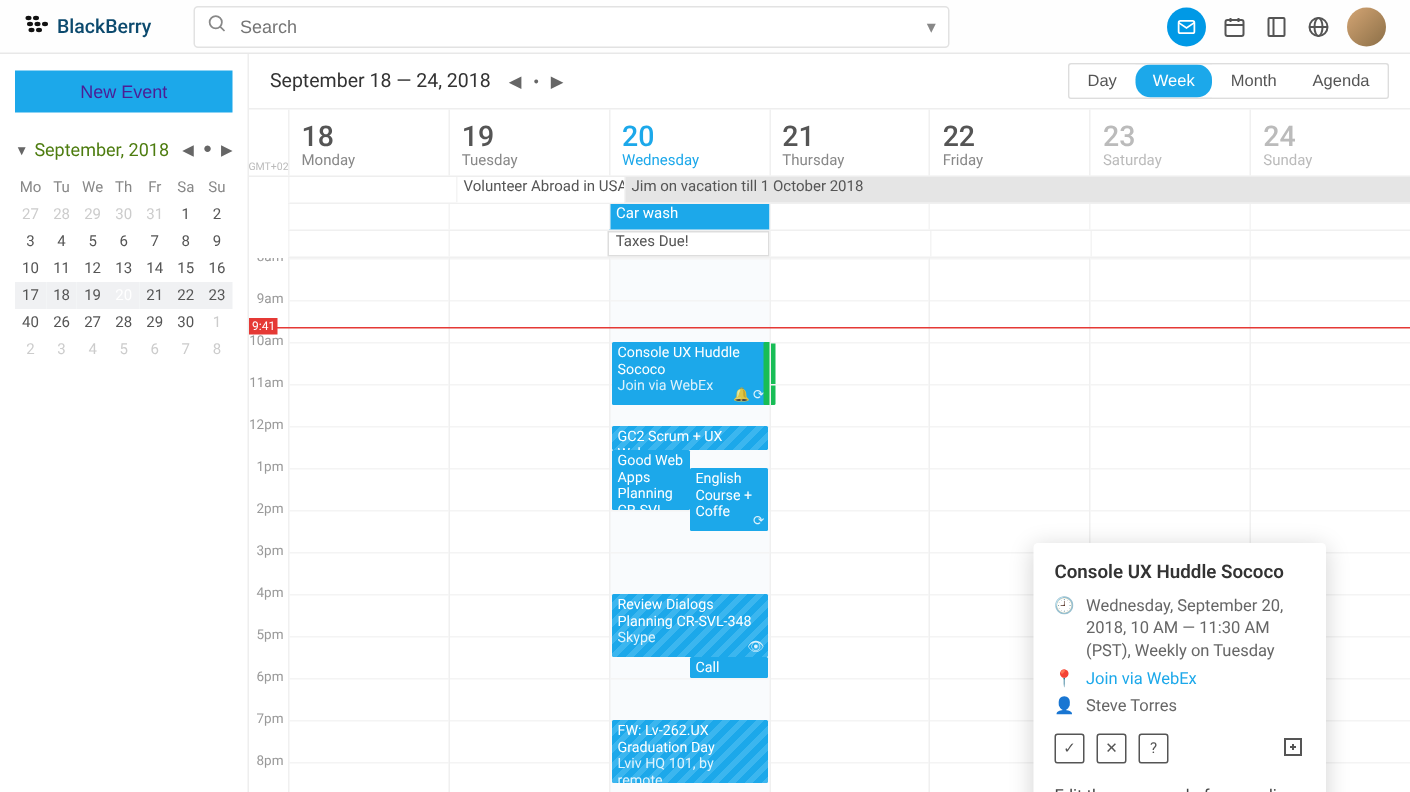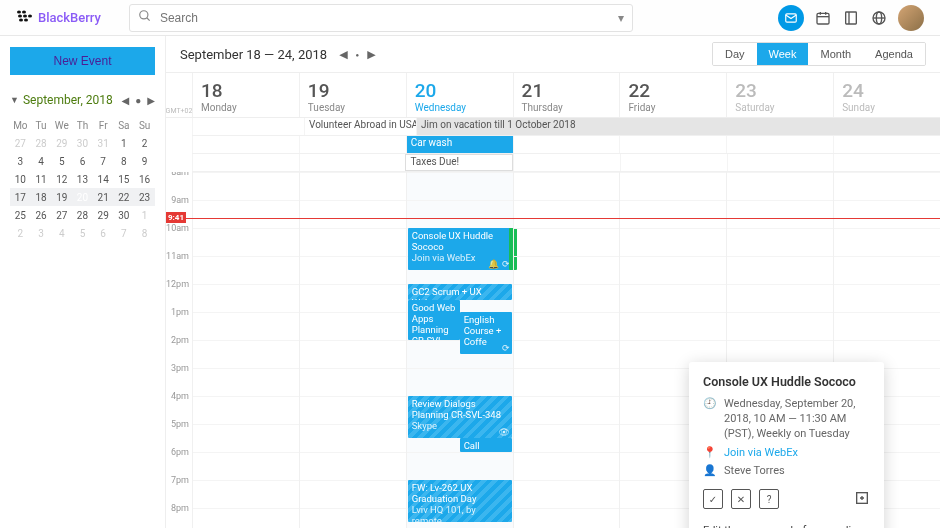--- a/index.html
+++ b/index.html
@@ -1,20 +1,20 @@
 <!DOCTYPE html>
 <html><head>
 <meta charset="utf-8">
 <style>
 * { margin: 0; padding: 0; box-sizing: border-box; }
 body { font-family: -apple-system, BlinkMacSystemFont, "Segoe UI", Roboto, Arial, sans-serif; font-size: 12px; color: #333; background: #fff; width: 940px; height: 528px; overflow: hidden; }
 
 
 .header { height: 36px; background: #fefefe; border-bottom: 1px solid #e8e8e8; display: flex; align-items: center; padding: 0 16px; }
-.logo { display: flex; align-items: flex-end; gap: 4px; font-weight: 500; font-size: 13px; color: #8b5cf6; }
+.logo { display: flex; align-items: flex-end; gap: 4px; font-weight: 500; font-size: 13px; color: #0c4a6e; }
 .logo-dots { display: inline-block; }
 .search-bar { margin-left: 28px; width: 504px; height: 28px; background: #fff; border: 1px solid #e2e2e2; border-radius: 3px; display: flex; align-items: center; padding: 0 8px; }
 .search-bar input { border: none; outline: none; flex: 1; font-size: 12px; color: #888; margin-left: 8px; }
 .search-dd { color: #888; }
 .header-right { margin-left: auto; display: flex; align-items: center; gap: 10px; }
 .header-icon { width: 18px; height: 18px; display: flex; align-items: center; justify-content: center; color: #555; }
 .mail-icon { width: 26px; height: 26px; background: #0099e6; border-radius: 50%; display: flex; align-items: center; justify-content: center; color: #fff; }
 .avatar { width: 26px; height: 26px; border-radius: 50%; background: linear-gradient(135deg,#d4a574,#8b6f47); }
 
 
@@ -35,21 +35,21 @@
 .sidebar-bottom .note{ margin-left:auto; width:18px; height:16px; background:#555; color:#fff; display:flex;align-items:center;justify-content:center; border-radius:2px; font-size:10px;}
 
 
 .content { flex: 1; display: flex; flex-direction: column; border-left: 1px solid #eee; }
 .toolbar { height: 36px; display: flex; align-items: center; padding: 0 14px; }
 .date-range { font-size: 13px; color: #333; }
 .toolbar-nav { margin-left: 12px; display:flex; gap:8px; color:#666; font-size:11px; align-items:center;}
 .toolbar-nav .dot{font-size:6px;}
 .view-tabs { margin-left: auto; display: flex; border: 1px solid #ddd; border-radius: 2px; overflow: hidden; }
 .view-tab { padding: 5px 12px; font-size: 11px; color: #555; background: #fff; border:none; cursor:pointer;}
-.view-tab.active { background: #1ca8ea; color: #fff; }
+.view-tab.active { background: #1ca8ea; color: #fff; border-radius: 10px; }
 
 
 .cal-wrap { flex: 1; position: relative; overflow: hidden; }
 .day-headers { display: flex; border-top:1px solid #eee; border-bottom: 1px solid #eee; }
 .gutter-h { width: 26px; display:flex; align-items:flex-end; justify-content:center; font-size:7px; color:#bbb; padding-bottom:2px;}
 .day-h { flex: 1; padding: 6px 8px 4px; border-left: 1px solid #f0f0f0; }
 .day-h .num { font-size: 19px; font-weight: 500; color: #555; }
 .day-h .name { font-size: 10px; color: #888; }
 .day-h.today .num, .day-h.today .name { color: #1ca8ea; }
 .day-h.wknd .num, .day-h.wknd .name { color: #bbb; }
@@ -63,21 +63,21 @@
 .allday-ev-blue { background:#1ca8ea; color:#fff; }
 
 .grid-scroll { position:relative; height: 390px; overflow:hidden;}
 .grid { display: flex; position:relative; }
 .time-gutter { width: 26px; }
 .time-slot { height: 28px; font-size: 9px; color: #999; text-align: right; padding-right: 3px; position:relative; top:-5px;}
 .day-col { flex: 1; border-left: 1px solid #f0f0f0; position: relative; }
 .day-col.today { background: #f9fbfd; }
 .hour-line { height: 28px; border-top: 1px solid #f4f4f4; }
 .now-line { position:absolute; left:0; right:0; height:1px; background:#e53935; z-index:3;}
-.now-badge{ position:absolute; left:0; top:-6px;font-size:8px; background:#e53935;color:#fff;padding:1px 2px;font-weight:bold;}
+.now-badge{ position:absolute; left:0; top:-6px;font-size:8px; background:#e53935;color:#fff;padding:1px 2px;}
 
 .event { position: absolute; left: 1px; right: 1px; background: #1ca8ea; color: #fff; font-size: 9.5px; padding: 2px 4px; overflow: hidden; border-radius: 1px;}
 .event.hatched { background: repeating-linear-gradient(135deg,#1ca8ea,#1ca8ea 4px,#3bb6ef 4px,#3bb6ef 8px);}
 .event .sub{opacity:0.85;}
 .event-sel { position:absolute; right:-4px; width:8px; background:#18bd56; border-radius:1px;}
 .ev-icons{position:absolute; right:2px; bottom:1px; font-size:9px; opacity:0.85;}
 
 
 .popover { position: absolute; left: 523px; top: 190px; width: 195px; background: #fff; box-shadow: 0 3px 16px rgba(0,0,0,0.18); border-radius: 3px; padding: 12px 14px 10px; z-index: 20; font-size: 11px;}
 .popover h3 { font-size: 12.5px; font-weight: 600; margin-bottom: 8px; }
@@ -207,21 +207,21 @@
           <tr class="wk">
             <td>17</td>
             <td>18</td>
             <td>19</td>
             <td class="sel">20</td>
             <td>21</td>
             <td>22</td>
             <td>23</td>
           </tr>
           <tr>
-            <td>25</td>
+            <td>40</td>
             <td>26</td>
             <td>27</td>
             <td>28</td>
             <td>29</td>
             <td>30</td>
             <td class="dim">1</td>
           </tr>
           <tr>
             <td class="dim">2</td>
             <td class="dim">3</td>

